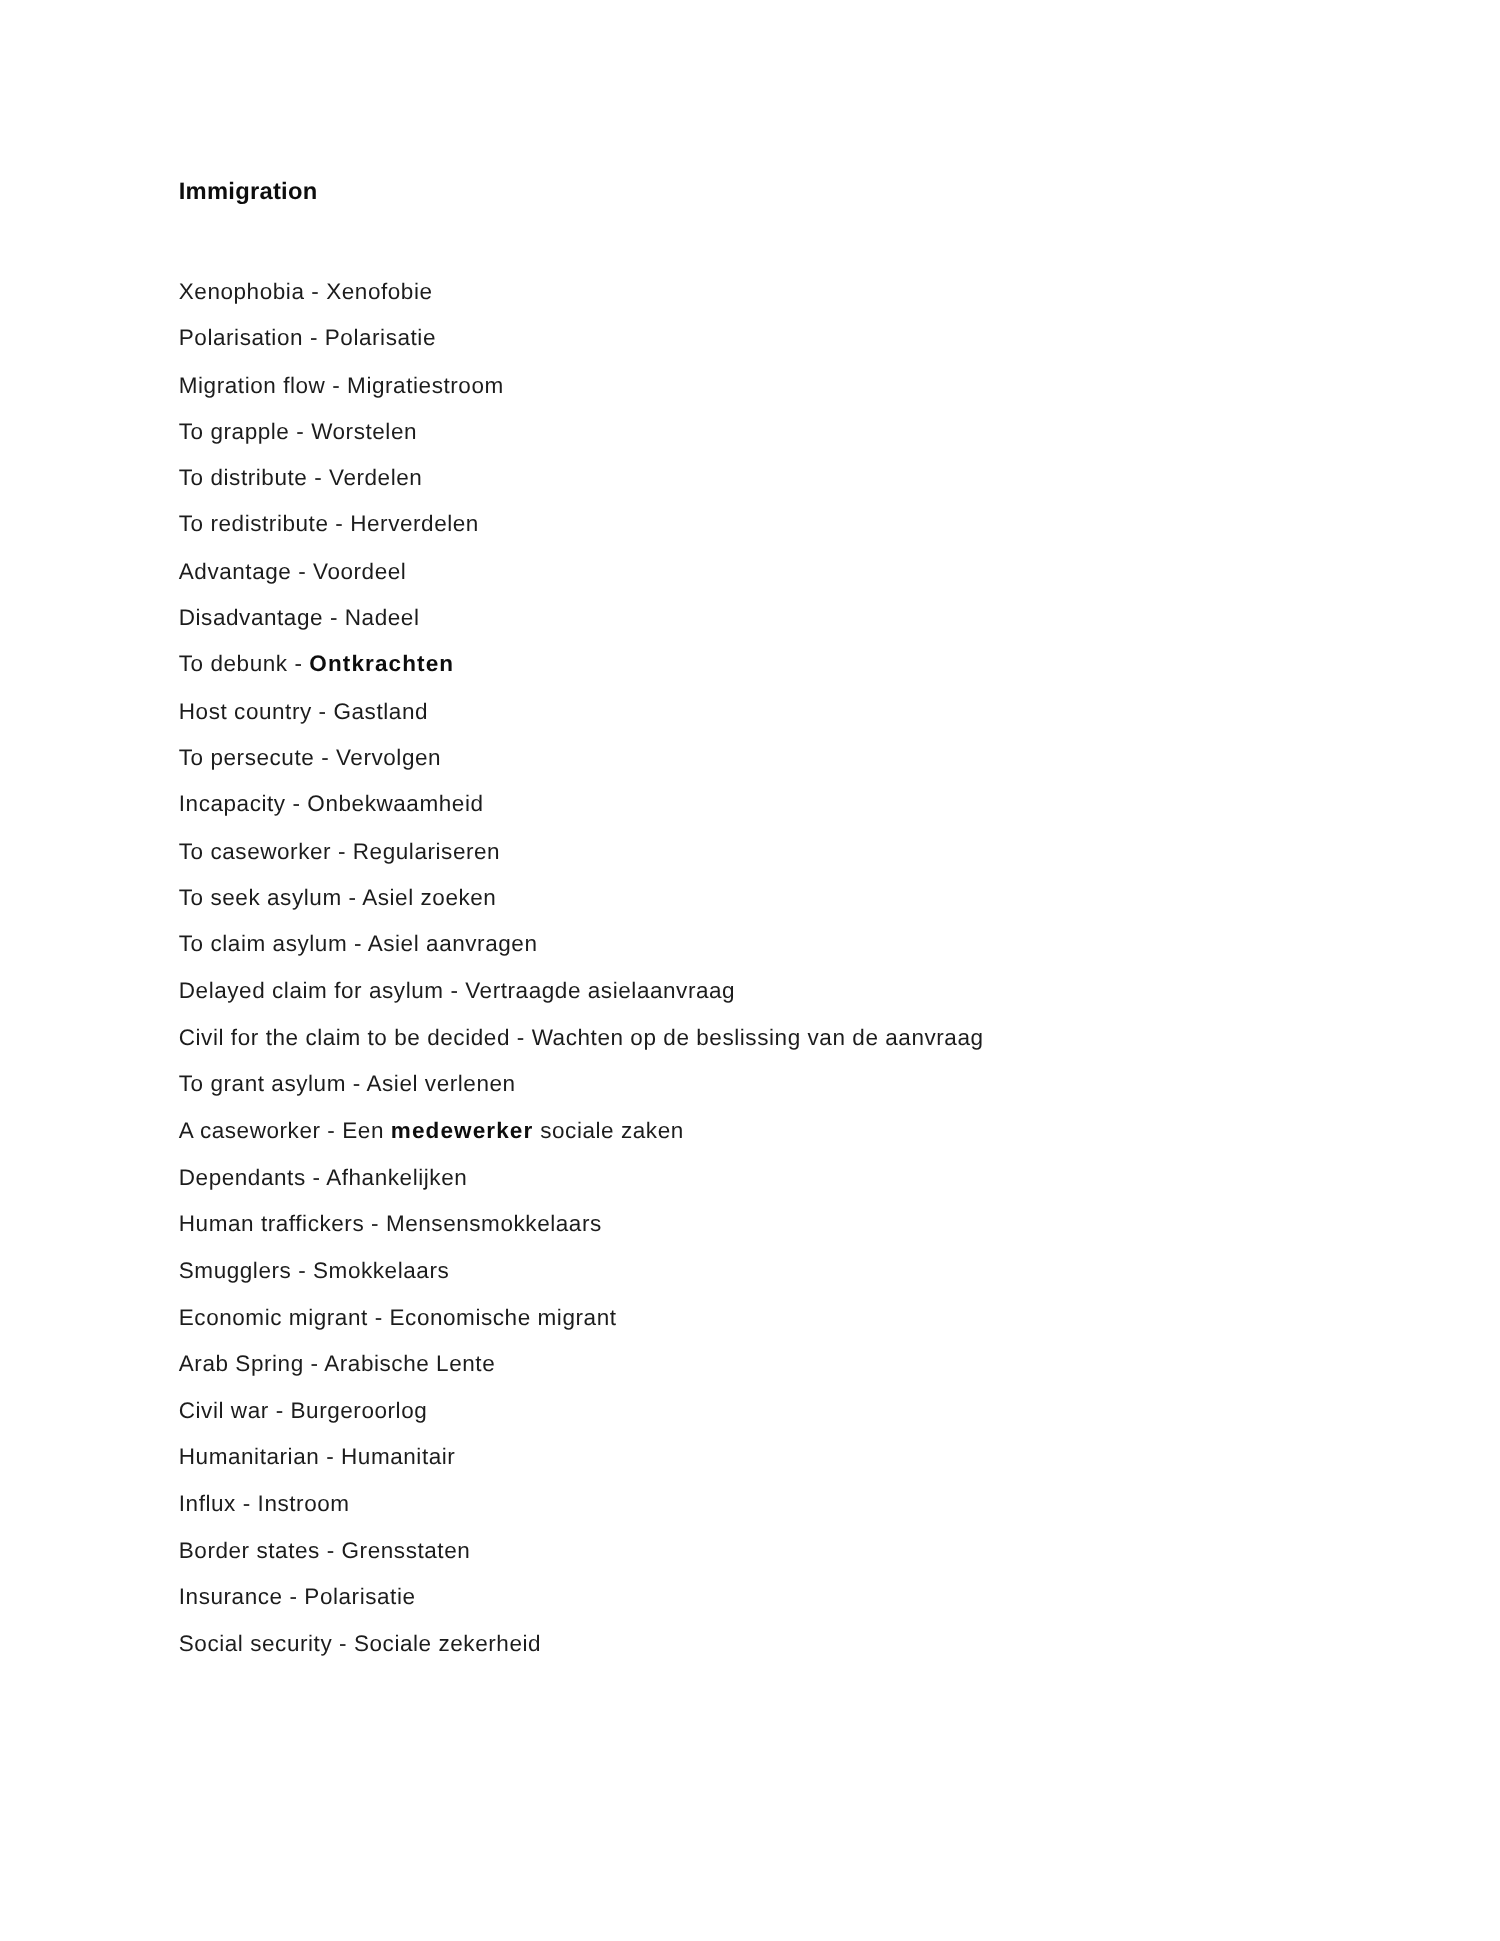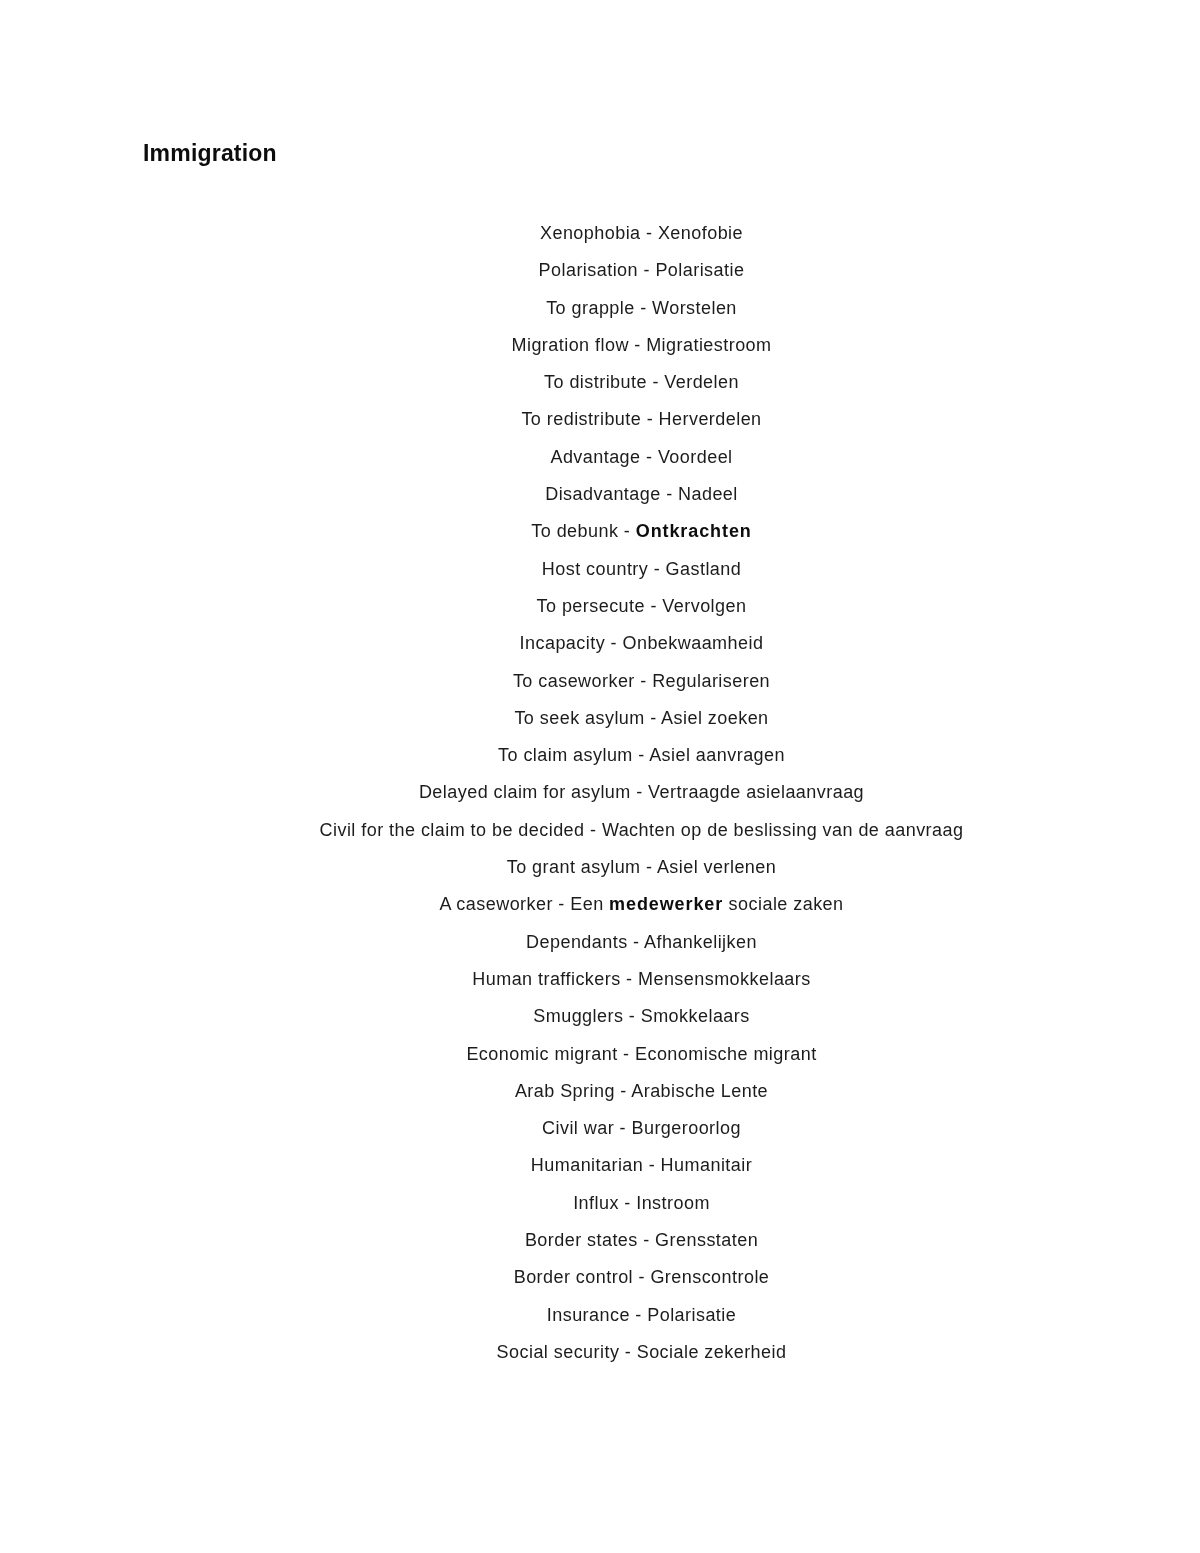--- a/index.html
+++ b/index.html
@@ -16,52 +16,51 @@
     overflow: hidden;
   }
   .content {
     position: absolute;
     left: 143px;
     top: 140px;
     right: 60px;
   }
   .doc-title {
     margin: 0 0 48px 0;
-    font-size: 23px;
+    font-size: 19px;
     line-height: 27px;
     font-weight: bold;
     color: #0d0d0d;
     letter-spacing: 0.2px;
   }
   .entries p {
     margin: 0;
     font-size: 18px;
     line-height: 37.3px;
     color: #1c1c1c;
     letter-spacing: 0.45px;
     white-space: nowrap;
-    text-align: center;
   }
   .entries .bold {
     font-weight: bold;
     color: #0d0d0d;
     letter-spacing: 0.9px;
   }
 </style>
 </head>
 <body>
 
 <div class="page">
   <div class="content">
     <h1 class="doc-title">Immigration</h1>
     <div class="entries">
         <p><span>Xenophobia - Xenofobie</span></p>
         <p><span>Polarisation - Polarisatie</span></p>
+        <p><span>Migration flow - Migratiestroom</span></p>
         <p><span>To grapple - Worstelen</span></p>
-        <p><span>Migration flow - Migratiestroom</span></p>
         <p><span>To distribute - Verdelen</span></p>
         <p><span>To redistribute - Herverdelen</span></p>
         <p><span>Advantage - Voordeel</span></p>
         <p><span>Disadvantage - Nadeel</span></p>
         <p><span>To debunk - </span><span class="bold">Ontkrachten</span></p>
         <p><span>Host country - Gastland</span></p>
         <p><span>To persecute - Vervolgen</span></p>
         <p><span>Incapacity - Onbekwaamheid</span></p>
         <p><span>To caseworker - Regulariseren</span></p>
         <p><span>To seek asylum - Asiel zoeken</span></p>
@@ -72,18 +71,17 @@
         <p><span>A caseworker - Een </span><span class="bold">medewerker</span><span> sociale zaken</span></p>
         <p><span>Dependants - Afhankelijken</span></p>
         <p><span>Human traffickers - Mensensmokkelaars</span></p>
         <p><span>Smugglers - Smokkelaars</span></p>
         <p><span>Economic migrant - Economische migrant</span></p>
         <p><span>Arab Spring - Arabische Lente</span></p>
         <p><span>Civil war - Burgeroorlog</span></p>
         <p><span>Humanitarian - Humanitair</span></p>
         <p><span>Influx - Instroom</span></p>
         <p><span>Border states - Grensstaten</span></p>
-        <p><span>Border control - Grenscontrole</span></p>
         <p><span>Insurance - Polarisatie</span></p>
         <p><span>Social security - Sociale zekerheid</span></p>
       </div>
   </div>
 </div>
 
 </body></html>

